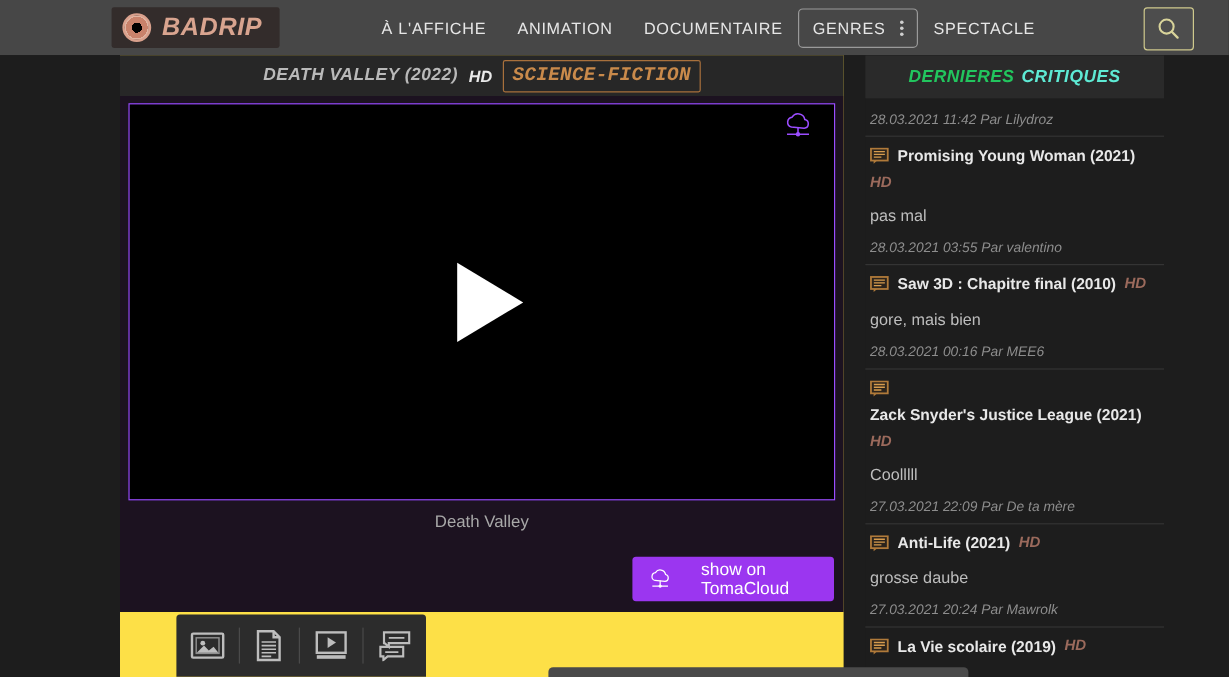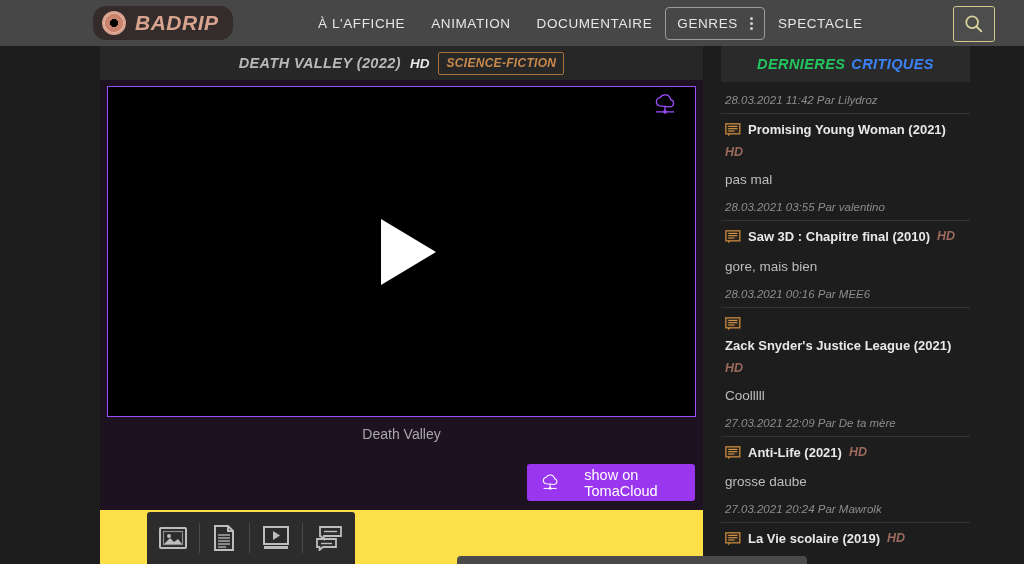--- a/index.html
+++ b/index.html
@@ -14,21 +14,21 @@
   .topbar {
     position: absolute; top: 0; left: 0;
     width: 1024px; height: 46px;
     background: #474747;
     display: flex; align-items: center;
   }
   .logo-box {
     margin-left: 93px;
     width: 140px; height: 34px;
     background: #332c2b;
-    border-radius: 13px;
+    border-radius: 2px;
     display: flex; align-items: center;
     padding-left: 9px;
   }
   .logo-mark {
     width: 24px; height: 24px; border-radius: 50%;
     border: 2px solid #d9a08c;
     background: radial-gradient(circle at 50% 50%, #000 0 30%, #c9826b 30% 64%, #e0b4a2 64% 100%);
     flex: none;
   }
   .logo-text {
@@ -72,22 +72,22 @@
     height: 34px; background: #272727;
     display: flex; align-items: center; justify-content: center; gap: 9px;
   }
   .title-text {
     color: #b9b9b9; font-size: 14.5px; font-weight: bold; font-style: italic;
     letter-spacing: .4px;
   }
   .title-hd { color: #e9e9e9; font-size: 13.5px; font-weight: bold; font-style: italic; }
   .genre-chip {
     border: 1px solid #a8703c; border-radius: 2px;
-    color: #c98a4b; font-size: 12px; font-style: italic; font-weight: bold;
-    padding: 3px 7px 4px; letter-spacing: .3px;
+    color: #c98a4b; font-size: 16px; font-style: italic; font-weight: bold;
+    padding: 3px 7px 4px; letter-spacing: .3px; font-family: Liberation Mono, monospace;
   }
 
   .player-wrap {
     position: relative;
     height: 430px;
     background: #1c1220;
     padding: 4px 4px 0 4px;
   }
   .video {
     position: relative;
@@ -138,21 +138,21 @@
     width: 249px; height: 518px;
     background: #1d1d1d;
     overflow: hidden;
   }
   .sidebar-head {
     height: 36px; background: #2a2a2a;
     display: flex; align-items: center; justify-content: center; gap: 6px;
     margin-bottom: 6px;
   }
   .sh-1 { color: #22c55e; font-size: 14.5px; font-style: italic; font-weight: bold; letter-spacing: .4px; }
-  .sh-2 { color: #3b82f6; font-size: 14.5px; font-style: italic; font-weight: bold; letter-spacing: .4px; }
+  .sh-2 { color: #5eead4; font-size: 14.5px; font-style: italic; font-weight: bold; letter-spacing: .4px; }
 
   .rev-meta {
     color: #8d8d8d; font-size: 11.5px; font-style: italic;
     padding: 6px 2px 7px 4px;
   }
   .rev-title-row {
     border-top: 1px solid #343434;
     padding: 8px 2px 6px 4px;
     display: flex; align-items: flex-start; gap: 7px;
     flex-wrap: wrap;

